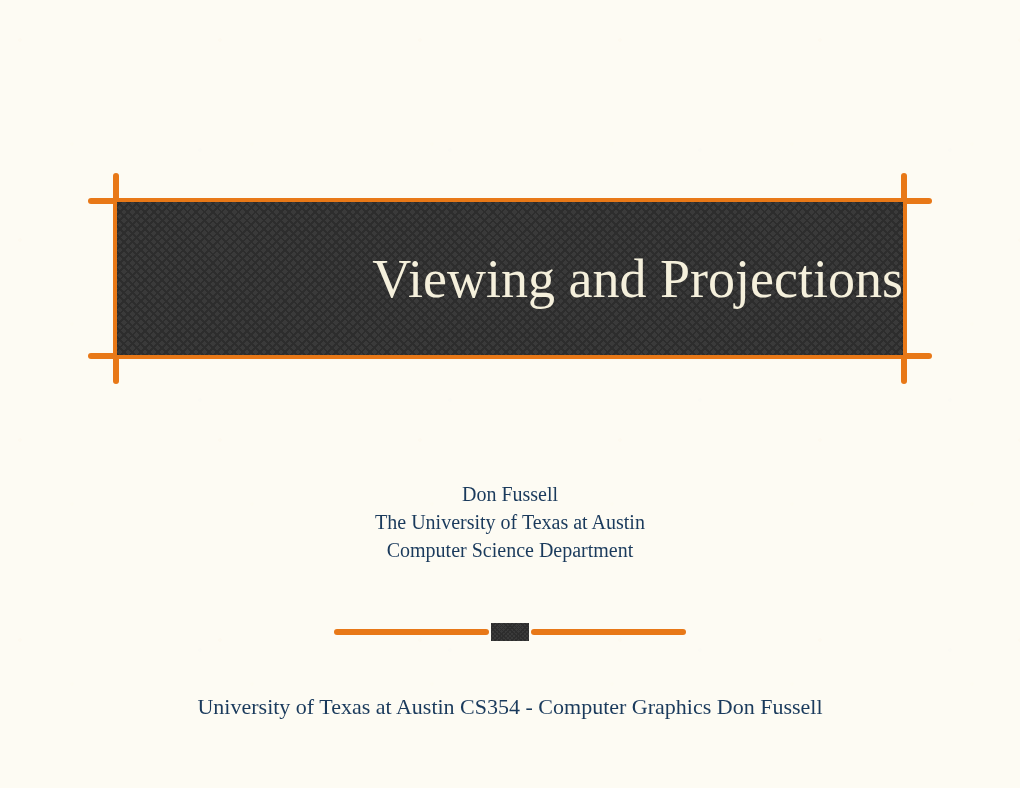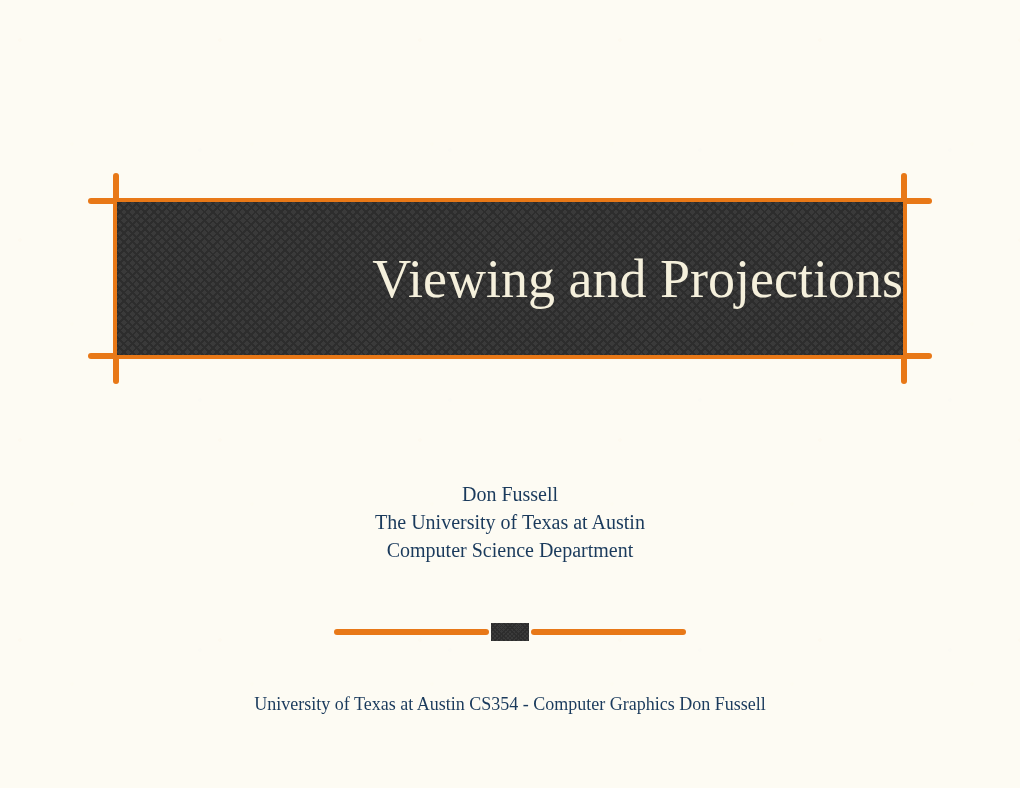--- a/index.html
+++ b/index.html
@@ -109,21 +109,21 @@
         repeating-linear-gradient(-45deg, #2d2d2d 0px, #2d2d2d 1px, transparent 1px, transparent 3px);
       margin: 0 2px;
     }
     .footer {
       position: absolute;
       top: 694px;
       left: 0;
       right: 0;
       text-align: center;
       color: #1a3a5c;
-      font-size: 18px;
+      font-size: 22px;
     }
   </style>
 </head>
 <body>
 
 <div class="slide">
   <div class="title-container">
     <div class="corner-h tl-h"></div>
     <div class="corner-v tl-v"></div>
     <div class="corner-h tr-h"></div>

